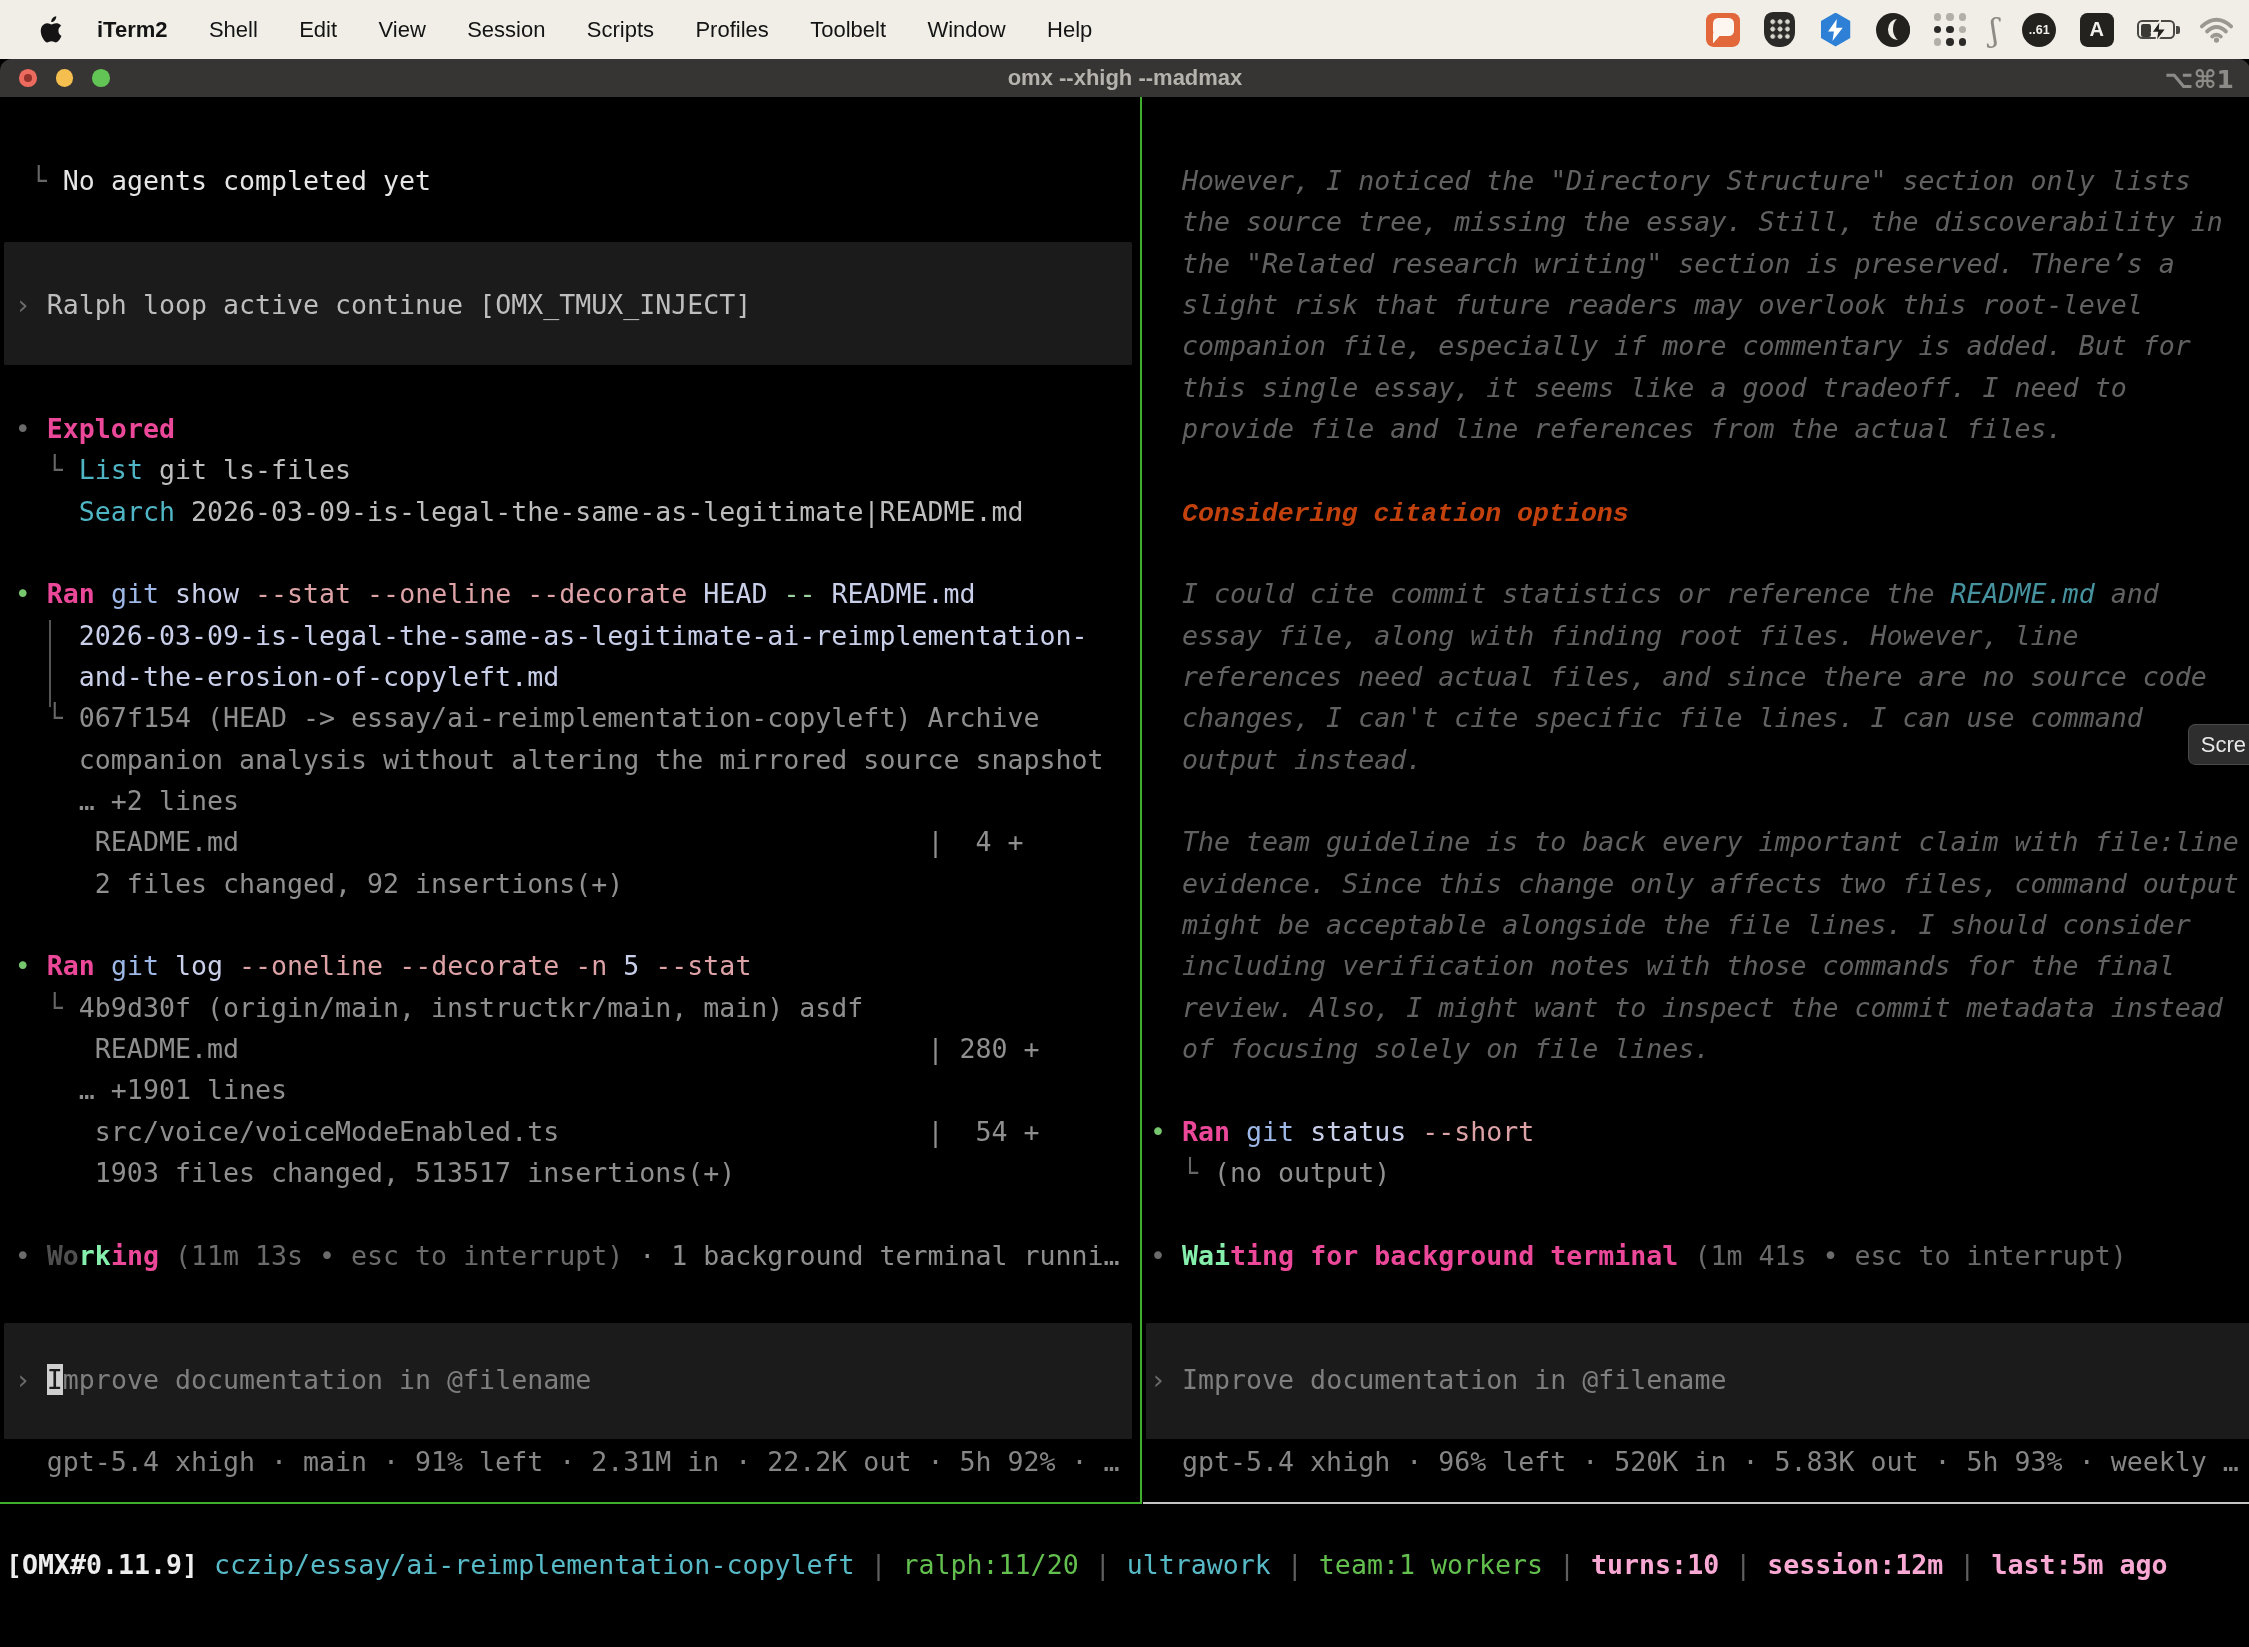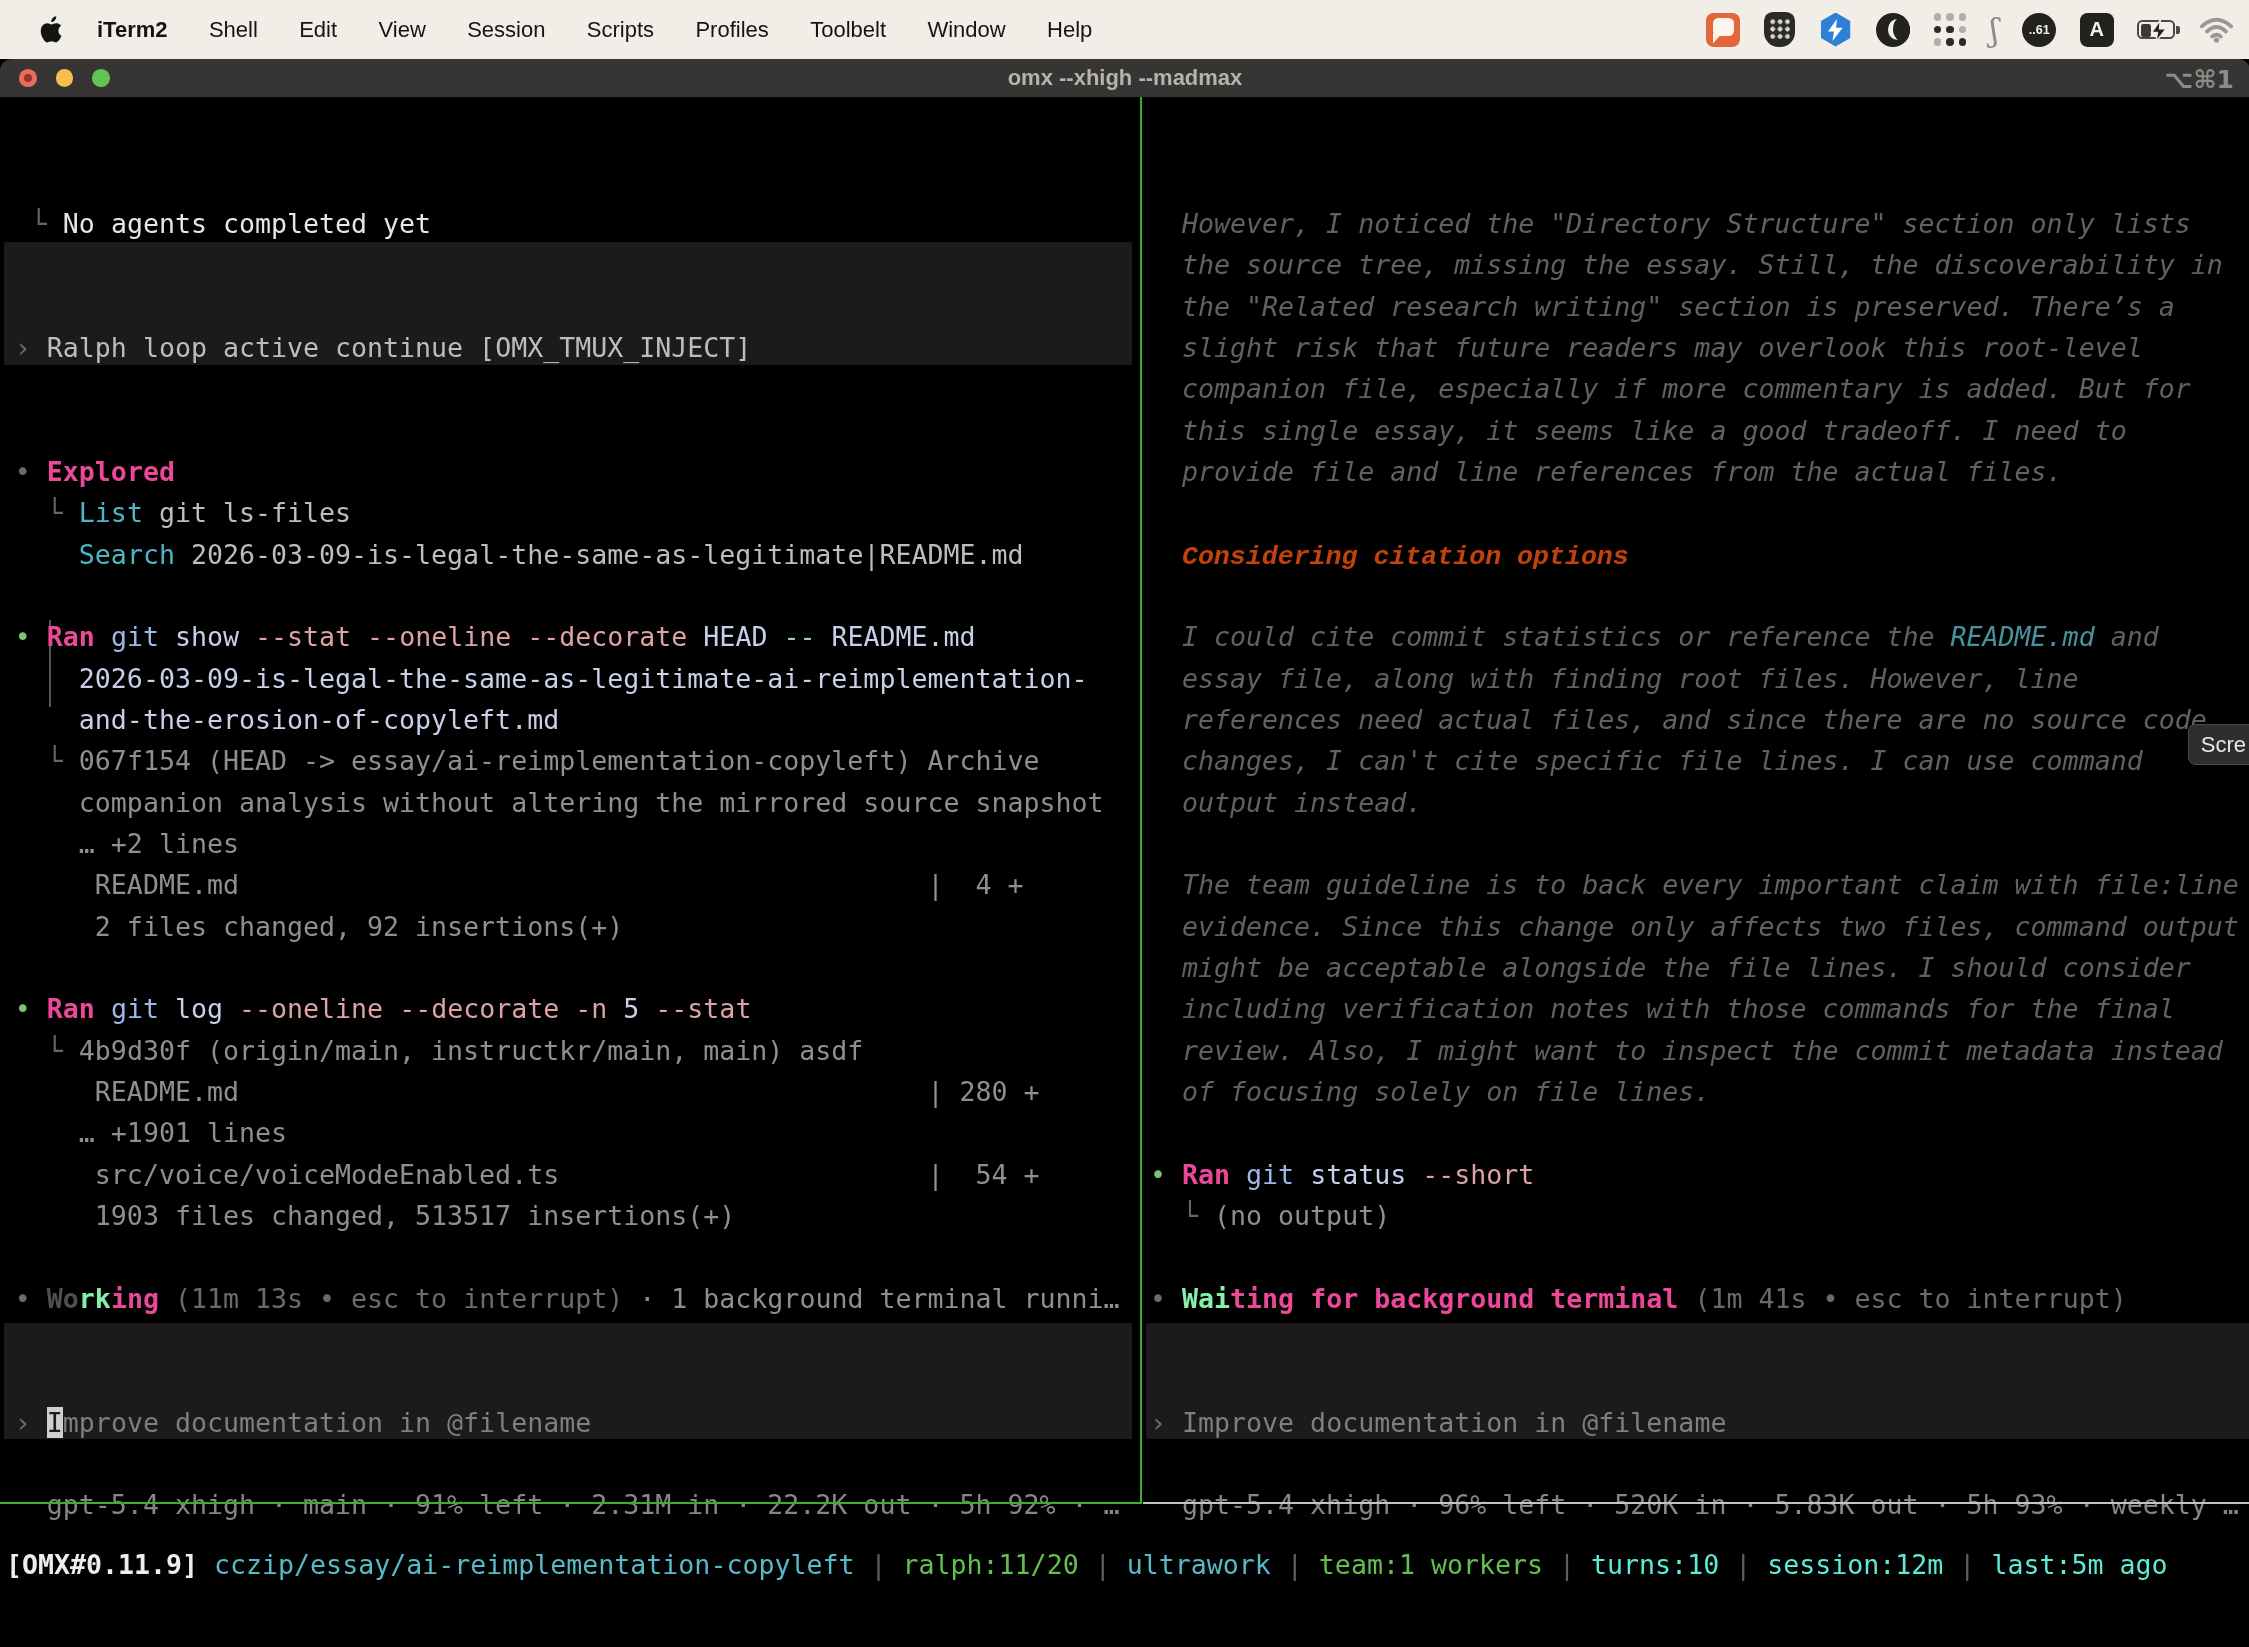--- a/index.html
+++ b/index.html
@@ -58,21 +58,21 @@
   .tl-yellow { background:#f5bf4f; }
   .tl-green { background:#61c454; }
   .win-title { position:absolute; left:0; right:0; text-align:center; color:#b6b3ae;
                font-family:"Liberation Sans", sans-serif; font-weight:bold; font-size:22px; }
   .win-shortcut { position:absolute; right:16px; top:5.9px; color:#8d8b88;
                   font-family:"DejaVu Sans", sans-serif; font-size:25px; font-weight:bold; }
 
   
   .term { position:absolute; left:0; top:38px; width:2250px; height:1550px; background:#000;
           font-size:26.6px; }
-  .trow { position:absolute; height:41px; line-height:41px; white-space:pre;margin-top:43px; }
+  .trow { position:absolute; height:41px; line-height:41px; white-space:pre; }
   .pane-rows { position:absolute; top:63px; }
   #left-rows  { left:14.8px;  width:1122px; }
   #right-rows { left:1150px; width:1098px; }
 
   .vdivider { position:absolute; left:1140px; top:0; width:2.2px; height:1407px; background:#3fae2c; }
   .hline-green { position:absolute; left:0; top:1405px; width:1140px; height:2.2px; background:#3fae2c; }
   .hline-gray  { position:absolute; left:1143px; top:1405px; width:1107px; height:2.2px; background:#c4c4c4; }
 
   .box { position:absolute; background:#1b1b1b; border-radius:1.5px; }
   #inject-box { left:4.4px; top:145px; width:1128px; height:123px; }
@@ -98,21 +98,21 @@
   .seg-link       { color:#46929e; font-style:italic; }
   .seg-shim1      { color:#4f4f4f; font-weight:bold; }
   .seg-shim2      { color:#86efac; font-weight:bold; }
   .seg-status     { color:#868686; }
   .seg-promptgray { color:#7f7f7f; }
   .seg-cursor     { background:#cfcfcf; color:#1b1b1b; }
   .seg-pipe       { color:#5f5f5f; }
   .seg-omxwhite   { color:#ededed; font-weight:bold; }
   .seg-omxcyan    { color:#57bac6; }
   .seg-omxgreen   { color:#63bf4e; }
-  .seg-omxgray    { color:#5eead4; }
+  .seg-omxgray    { color:#f9a8d4;font-weight:bold; }
 
   #omx-bar { position:absolute; left:5.9px; top:1447px; height:41px; line-height:41px; white-space:pre; font-size:26.6px; }
 
   .overlay-scre { position:absolute; right:0; top:627px; height:41px; min-width:62px;
                   background:#2e2e2e; border:0.7px solid #4a4a4a; border-right:none;
                   border-radius:7.4px 0 0 7.4px; color:#e8e8e8;
                   font-family:"Liberation Sans", sans-serif; font-size:22px;
                   display:flex; align-items:center; padding-left:11.8px; }
 </style>
 </head>

